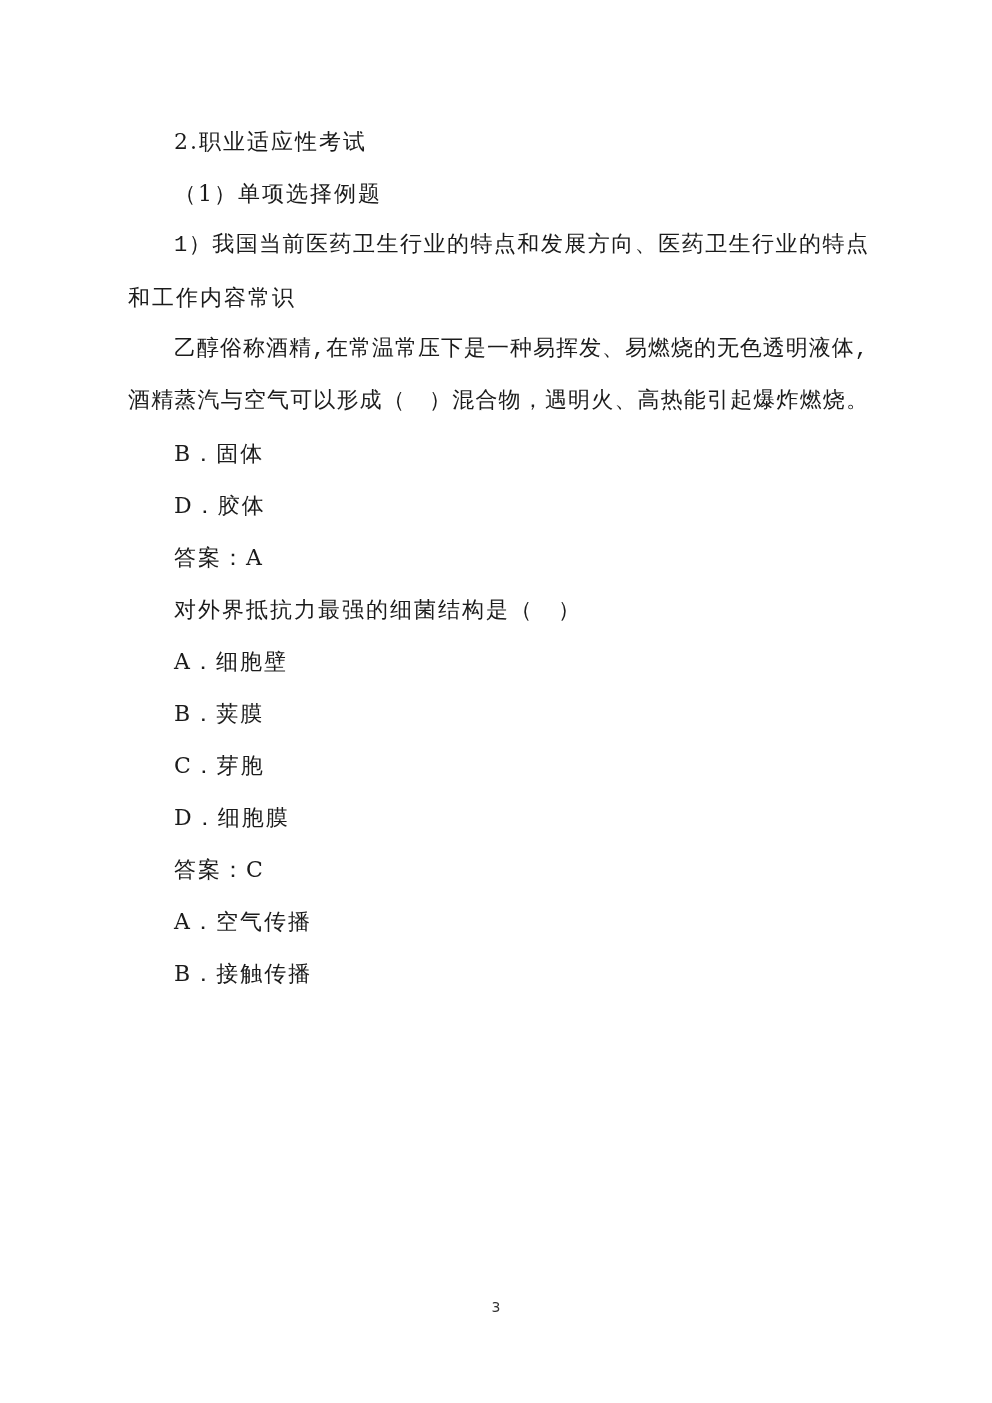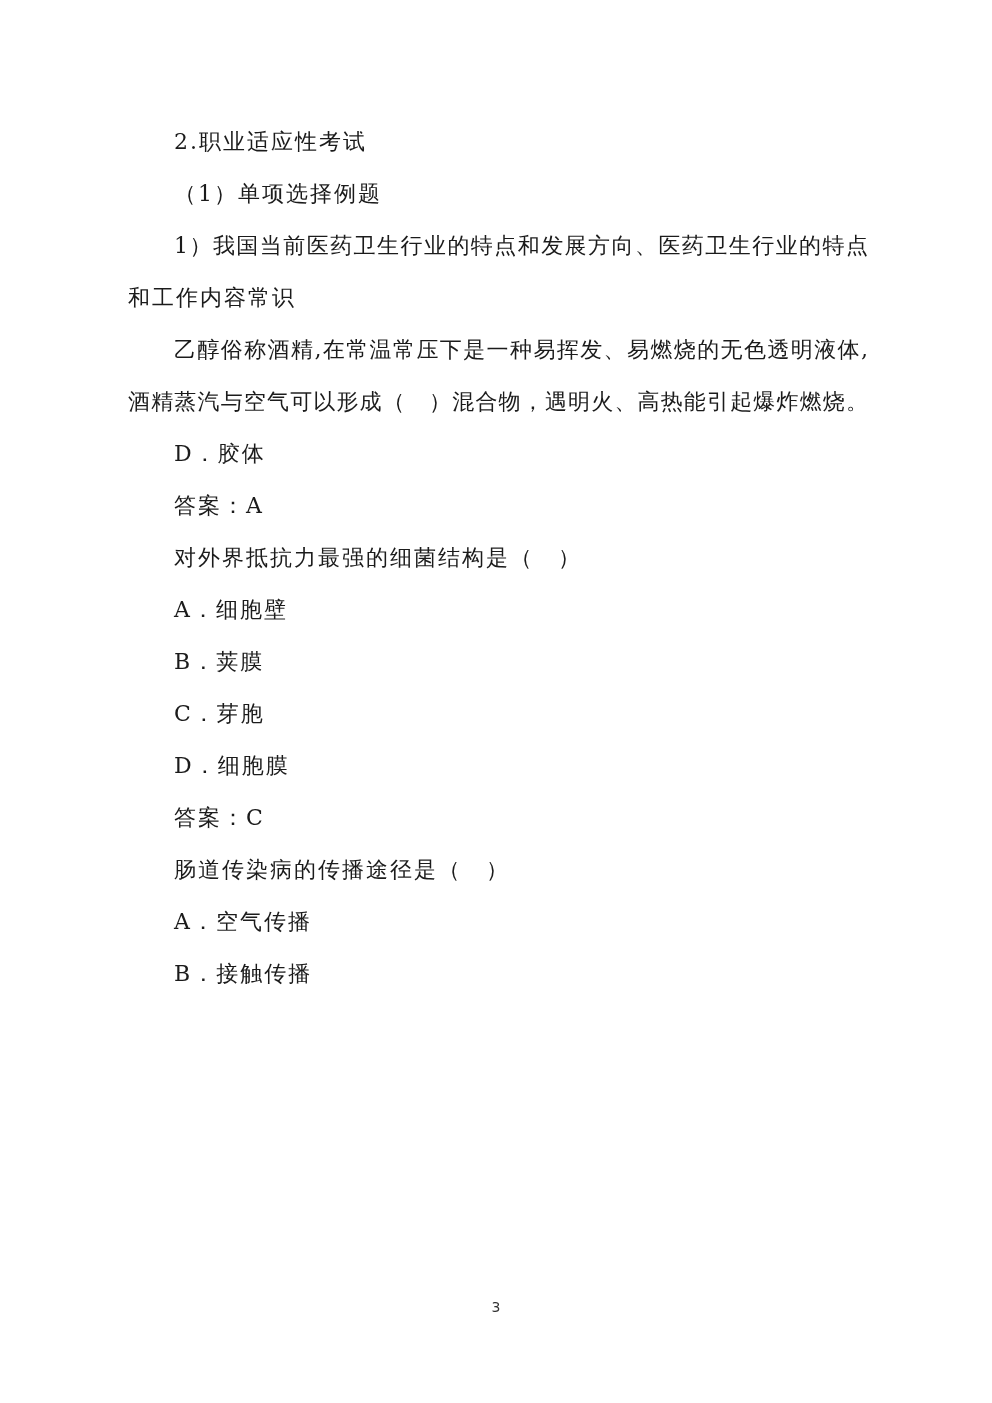--- a/index.html
+++ b/index.html
@@ -25,20 +25,21 @@
     letter-spacing: 2px;
     white-space: pre;
     overflow: hidden;
   }
   .line.indent { padding-left: 46px; }
   .line.justify {
     letter-spacing: normal;
     white-space: normal;
     text-align: justify;
     text-align-last: justify;
+    font-family: Liberation Mono, monospace;
   }
   .page-number {
     position: absolute;
     left: 0;
     right: 0;
     top: 1297px;
     height: 20px;
     line-height: 20px;
     text-align: center;
     font-size: 14px;
@@ -53,30 +54,30 @@
 <div class="page">
   <div class="content">
 
     <div class="line indent">2.职业适应性考试</div>
     <div class="line indent">（1）单项选择例题</div>
 
     <div class="line indent justify">1）我国当前医药卫生行业的特点和发展方向、医药卫生行业的特点</div>
     <div class="line">和工作内容常识</div>
     <div class="line indent justify">乙醇俗称酒精,在常温常压下是一种易挥发、易燃烧的无色透明液体,</div>
     <div class="line justify">酒精蒸汽与空气可以形成（　）混合物，遇明火、高热能引起爆炸燃烧。</div>
+    <div class="line indent">B．固体</div>
     <div class="line indent">D．胶体</div>
     <div class="line indent">答案：A</div>
 
     <div class="line indent">对外界抵抗力最强的细菌结构是（　）</div>
     <div class="line indent">A．细胞壁</div>
     <div class="line indent">B．荚膜</div>
     <div class="line indent">C．芽胞</div>
     <div class="line indent">D．细胞膜</div>
     <div class="line indent">答案：C</div>
 
-    <div class="line indent">肠道传染病的传播途径是（　）</div>
     <div class="line indent">A．空气传播</div>
     <div class="line indent">B．接触传播</div>
 
   </div>
 
   <div class="page-number">3</div>
 </div>
 
 </body></html>

